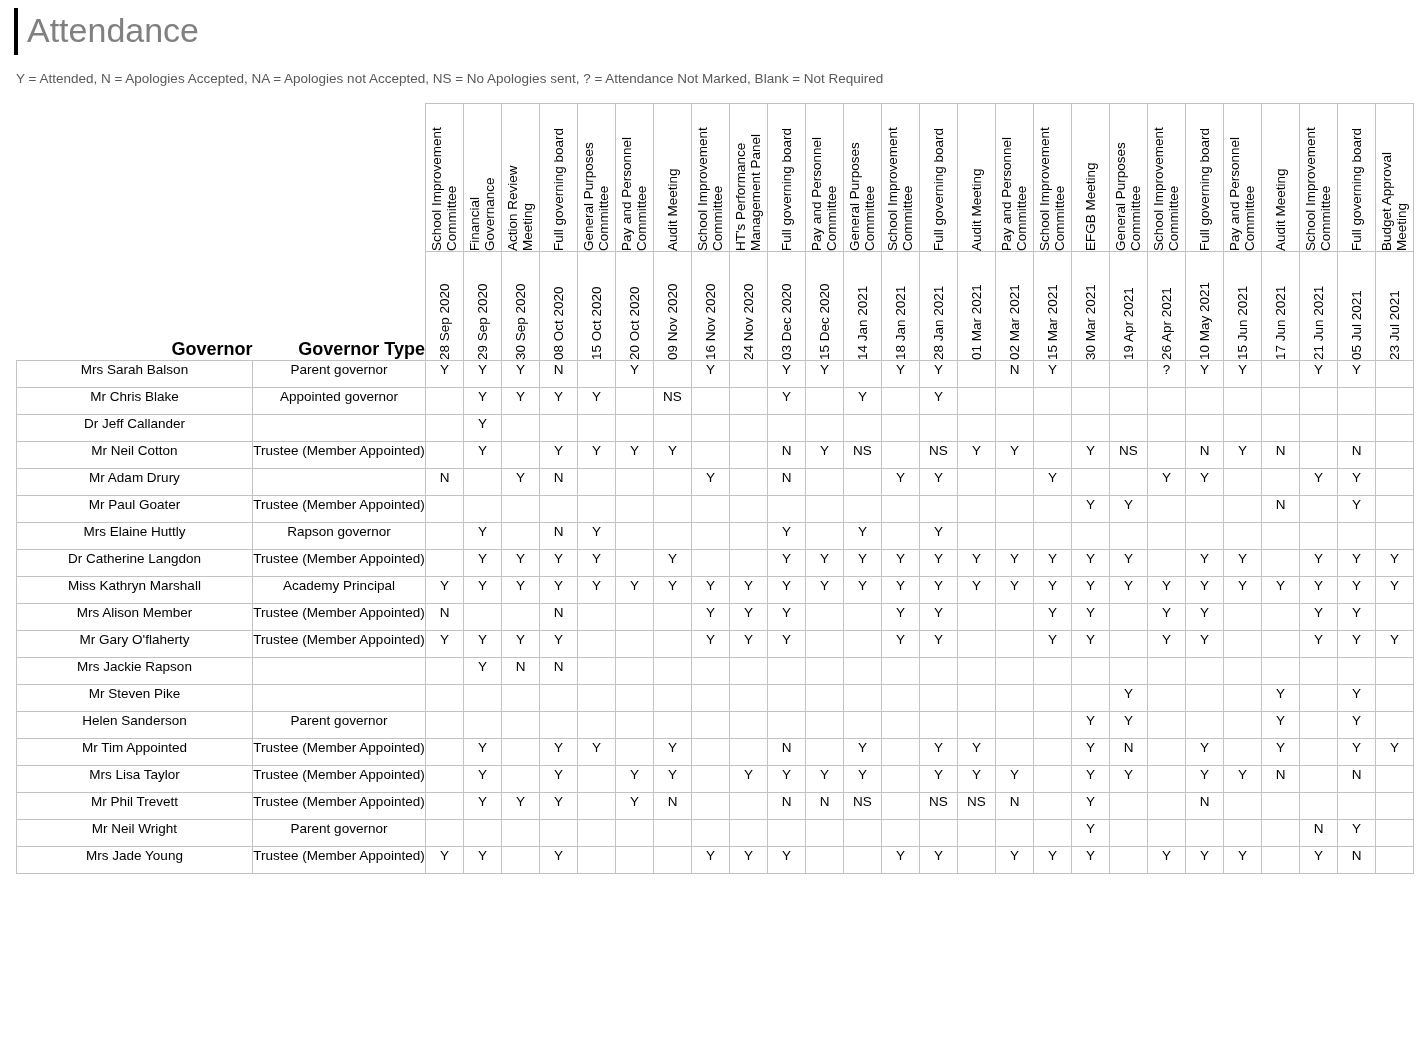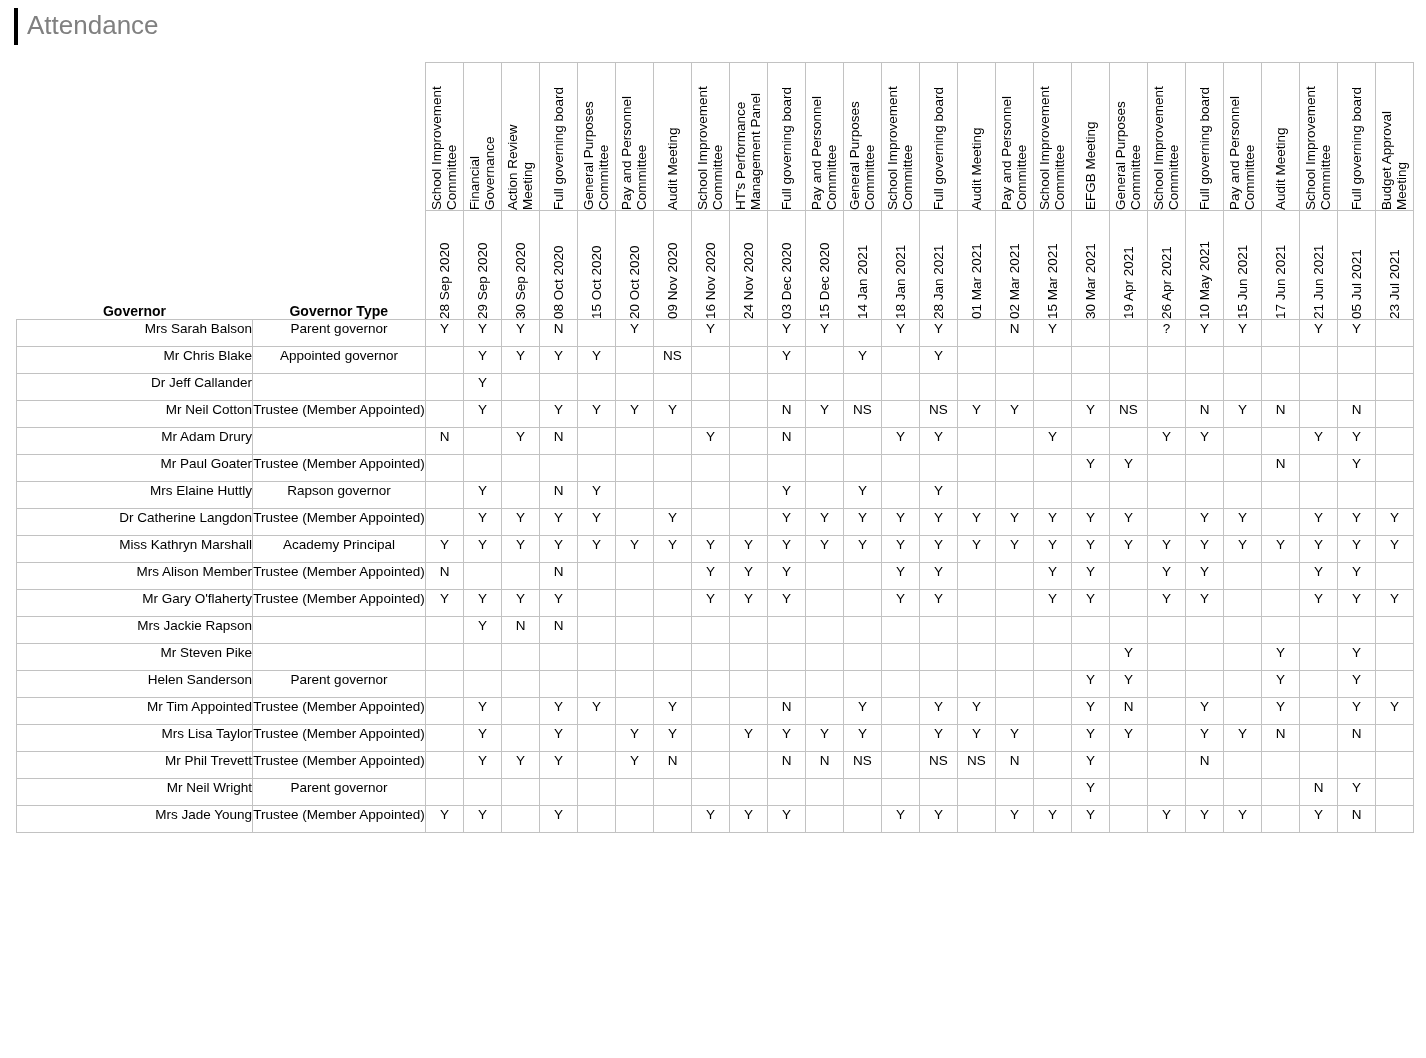--- a/index.html
+++ b/index.html
@@ -1,42 +1,43 @@
 <!DOCTYPE html>
 <html><head>
 <meta charset="utf-8">
 <style>
   html,body{margin:0;padding:0;background:#ffffff;}
   body{width:1426px;height:1058px;font-family:"Liberation Sans",sans-serif;color:#000;overflow:hidden;}
   .title-block{margin:8px 0 0 14px;border-left:4px solid #000;padding:2px 0 4px 9px;}
   .school-name{font-size:28px;font-weight:bold;line-height:1.25;}
-  .page-subtitle{font-size:26px;font-weight:normal;color:#808080;line-height:1.2;}
+  .page-subtitle{font-size:34px;font-weight:normal;color:#808080;line-height:1.2;}
   .legend{margin:16px 0 0 16px;font-size:13.5px;color:#595959;}
   table.att{border-collapse:collapse;table-layout:fixed;margin:17px 0 0 16px;}
   table.att th,table.att td{padding:0;box-sizing:border-box;}
   th.blank{border:none;background:#fff;}
-  th.gov-label{border:none;vertical-align:bottom;text-align:center;font-weight:bold;font-size:14px;padding:0 0 3px 6px;}
+  th.gov-label{border:none;vertical-align:bottom;text-align:right;font-weight:bold;font-size:18px;padding:0 0 3px 6px;}
   th.meeting{height:148px;border:1px solid #c2c2c2;vertical-align:bottom;padding-bottom:4px;font-weight:normal;}
   th.date{height:109px;border:1px solid #c2c2c2;vertical-align:bottom;padding-bottom:8px;font-weight:normal;}
   .vtext{writing-mode:vertical-rl;transform:rotate(180deg);white-space:pre-line;font-size:13.5px;line-height:1.14;margin:0 auto;text-align:left;}
   th.meeting .vtext{height:140px;}
   th.date .vtext{height:94px;}
   tbody td{border:1px solid #c2c2c2;vertical-align:top;font-size:13.5px;line-height:1.38;height:27px;}
-  td.gname{padding:3px 4px 3px 6px;text-align:right;margin-top:32px;}
+  td.gname{padding:3px 4px 3px 6px;text-align:center;margin-top:32px;}
   td.gtype{padding:3px 6px 3px 6px;text-align:center;}
   td.val{text-align:center;padding-top:3px;}
 </style>
 </head>
 <body>
 
 <div>
   <div class="title-block">
     <div class="page-subtitle">Attendance</div>
   </div>
 
+  <div class="legend">Y = Attended, N = Apologies Accepted, NA = Apologies not Accepted, NS = No Apologies sent, ? = Attendance Not Marked, Blank = Not Required</div>
 
   <table class="att">
     <colgroup id="colgroup">
         <col style="width: 236px;">
         <col style="width: 173px;">
         <col style="width: 38px;">
         <col style="width: 38px;">
         <col style="width: 38px;">
         <col style="width: 38px;">
         <col style="width: 38px;">

